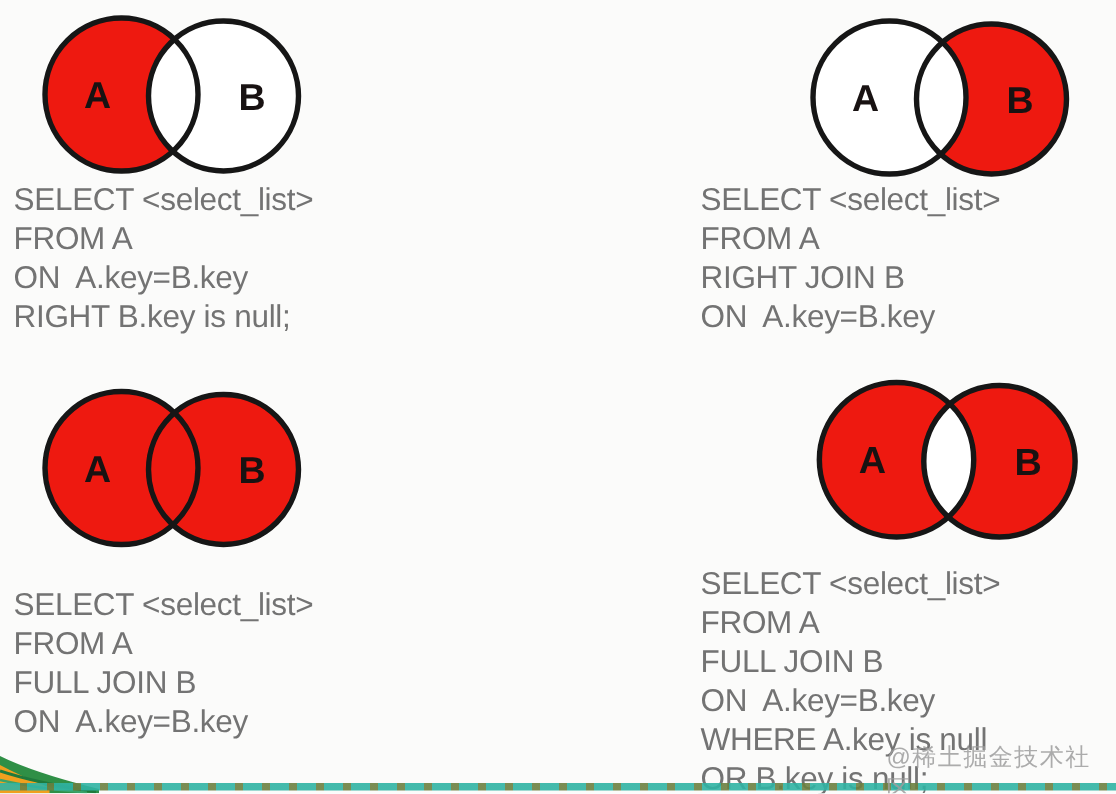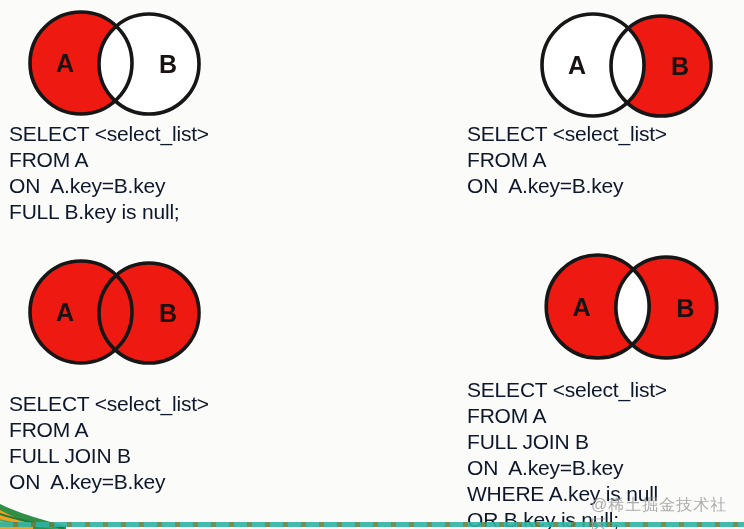--- a/index.html
+++ b/index.html
@@ -5,21 +5,21 @@
   html,body{margin:0;padding:0;}
   .canvas{
     position:relative;width:744px;height:529px;overflow:hidden;
     background:#fbfbfa;
     font-family:"Liberation Sans",sans-serif;
   }
   .panel{display:contents;}
   .venn{position:absolute;}
   .sql{
     position:absolute;white-space:pre;
-    font-size:21px;line-height:26px;color:#0f172a;
+    font-size:21px;line-height:26px;color:#737373;
     letter-spacing:-0.2px;
   }
   .v1{left:20px;top:8px;width:192px;height:112px;}
   .s1{left:9px;top:121px;}
   .v2{left:532px;top:10px;width:192px;height:112px;}
   .s2{left:467px;top:121px;}
   .v3{left:20px;top:257px;width:192px;height:112px;}
   .s3{left:9px;top:391px;}
   .v4{left:536px;top:251px;width:194px;height:113px;}
   .s4{left:467px;top:377px;}
@@ -41,33 +41,33 @@
 
   <section class="panel">
     <svg class="venn v1" viewBox="0 0 192 112">
         <circle cx="61" cy="55" r="51" fill="#ee1910"></circle>
         <circle cx="129" cy="56" r="50" fill="#ffffff"></circle>
         <circle cx="61" cy="55" r="51" fill="none" stroke="#161616" stroke-width="3.6"></circle>
         <circle cx="129" cy="56" r="50" fill="none" stroke="#161616" stroke-width="3.6"></circle>
         <text x="45" y="64" text-anchor="middle" font-size="25" font-weight="bold" fill="#181212" font-family="&quot;Liberation Sans&quot;,sans-serif">A</text>
         <text x="148" y="65" text-anchor="middle" font-size="25" font-weight="bold" fill="#181212" font-family="&quot;Liberation Sans&quot;,sans-serif">B</text>
       </svg>
-    <div class="sql s1"><div class="sql-line">SELECT &lt;select_list&gt;</div><div class="sql-line">FROM A</div><div class="sql-line">ON  A.key=B.key</div><div class="sql-line">FULL B.key is null;</div></div>
+    <div class="sql s1"><div class="sql-line">SELECT &lt;select_list&gt;</div><div class="sql-line">FROM A</div><div class="sql-line">ON  A.key=B.key</div><div class="sql-line">RIGHT B.key is null;</div></div>
   </section>
 
   <section class="panel">
     <svg class="venn v2" viewBox="0 0 192 112">
         <circle cx="129" cy="56" r="50" fill="#ee1910"></circle>
         <circle cx="61" cy="55" r="51" fill="#ffffff"></circle>
         <circle cx="61" cy="55" r="51" fill="none" stroke="#161616" stroke-width="3.6"></circle>
         <circle cx="129" cy="56" r="50" fill="none" stroke="#161616" stroke-width="3.6"></circle>
         <text x="45" y="64" text-anchor="middle" font-size="25" font-weight="bold" fill="#181212" font-family="&quot;Liberation Sans&quot;,sans-serif">A</text>
         <text x="148" y="65" text-anchor="middle" font-size="25" font-weight="bold" fill="#181212" font-family="&quot;Liberation Sans&quot;,sans-serif">B</text>
       </svg>
-    <div class="sql s2"><div class="sql-line">SELECT &lt;select_list&gt;</div><div class="sql-line">FROM A</div><div class="sql-line">ON  A.key=B.key</div></div>
+    <div class="sql s2"><div class="sql-line">SELECT &lt;select_list&gt;</div><div class="sql-line">FROM A</div><div class="sql-line">RIGHT JOIN B</div><div class="sql-line">ON  A.key=B.key</div></div>
   </section>
 
   <section class="panel">
     <svg class="venn v3" viewBox="0 0 192 112">
         <circle cx="61" cy="55" r="51" fill="#ee1910"></circle>
         <circle cx="129" cy="56" r="50" fill="#ee1910"></circle>
         <circle cx="61" cy="55" r="51" fill="none" stroke="#161616" stroke-width="3.6"></circle>
         <circle cx="129" cy="56" r="50" fill="none" stroke="#161616" stroke-width="3.6"></circle>
         <text x="45" y="64" text-anchor="middle" font-size="25" font-weight="bold" fill="#181212" font-family="&quot;Liberation Sans&quot;,sans-serif">A</text>
         <text x="148" y="65" text-anchor="middle" font-size="25" font-weight="bold" fill="#181212" font-family="&quot;Liberation Sans&quot;,sans-serif">B</text>

